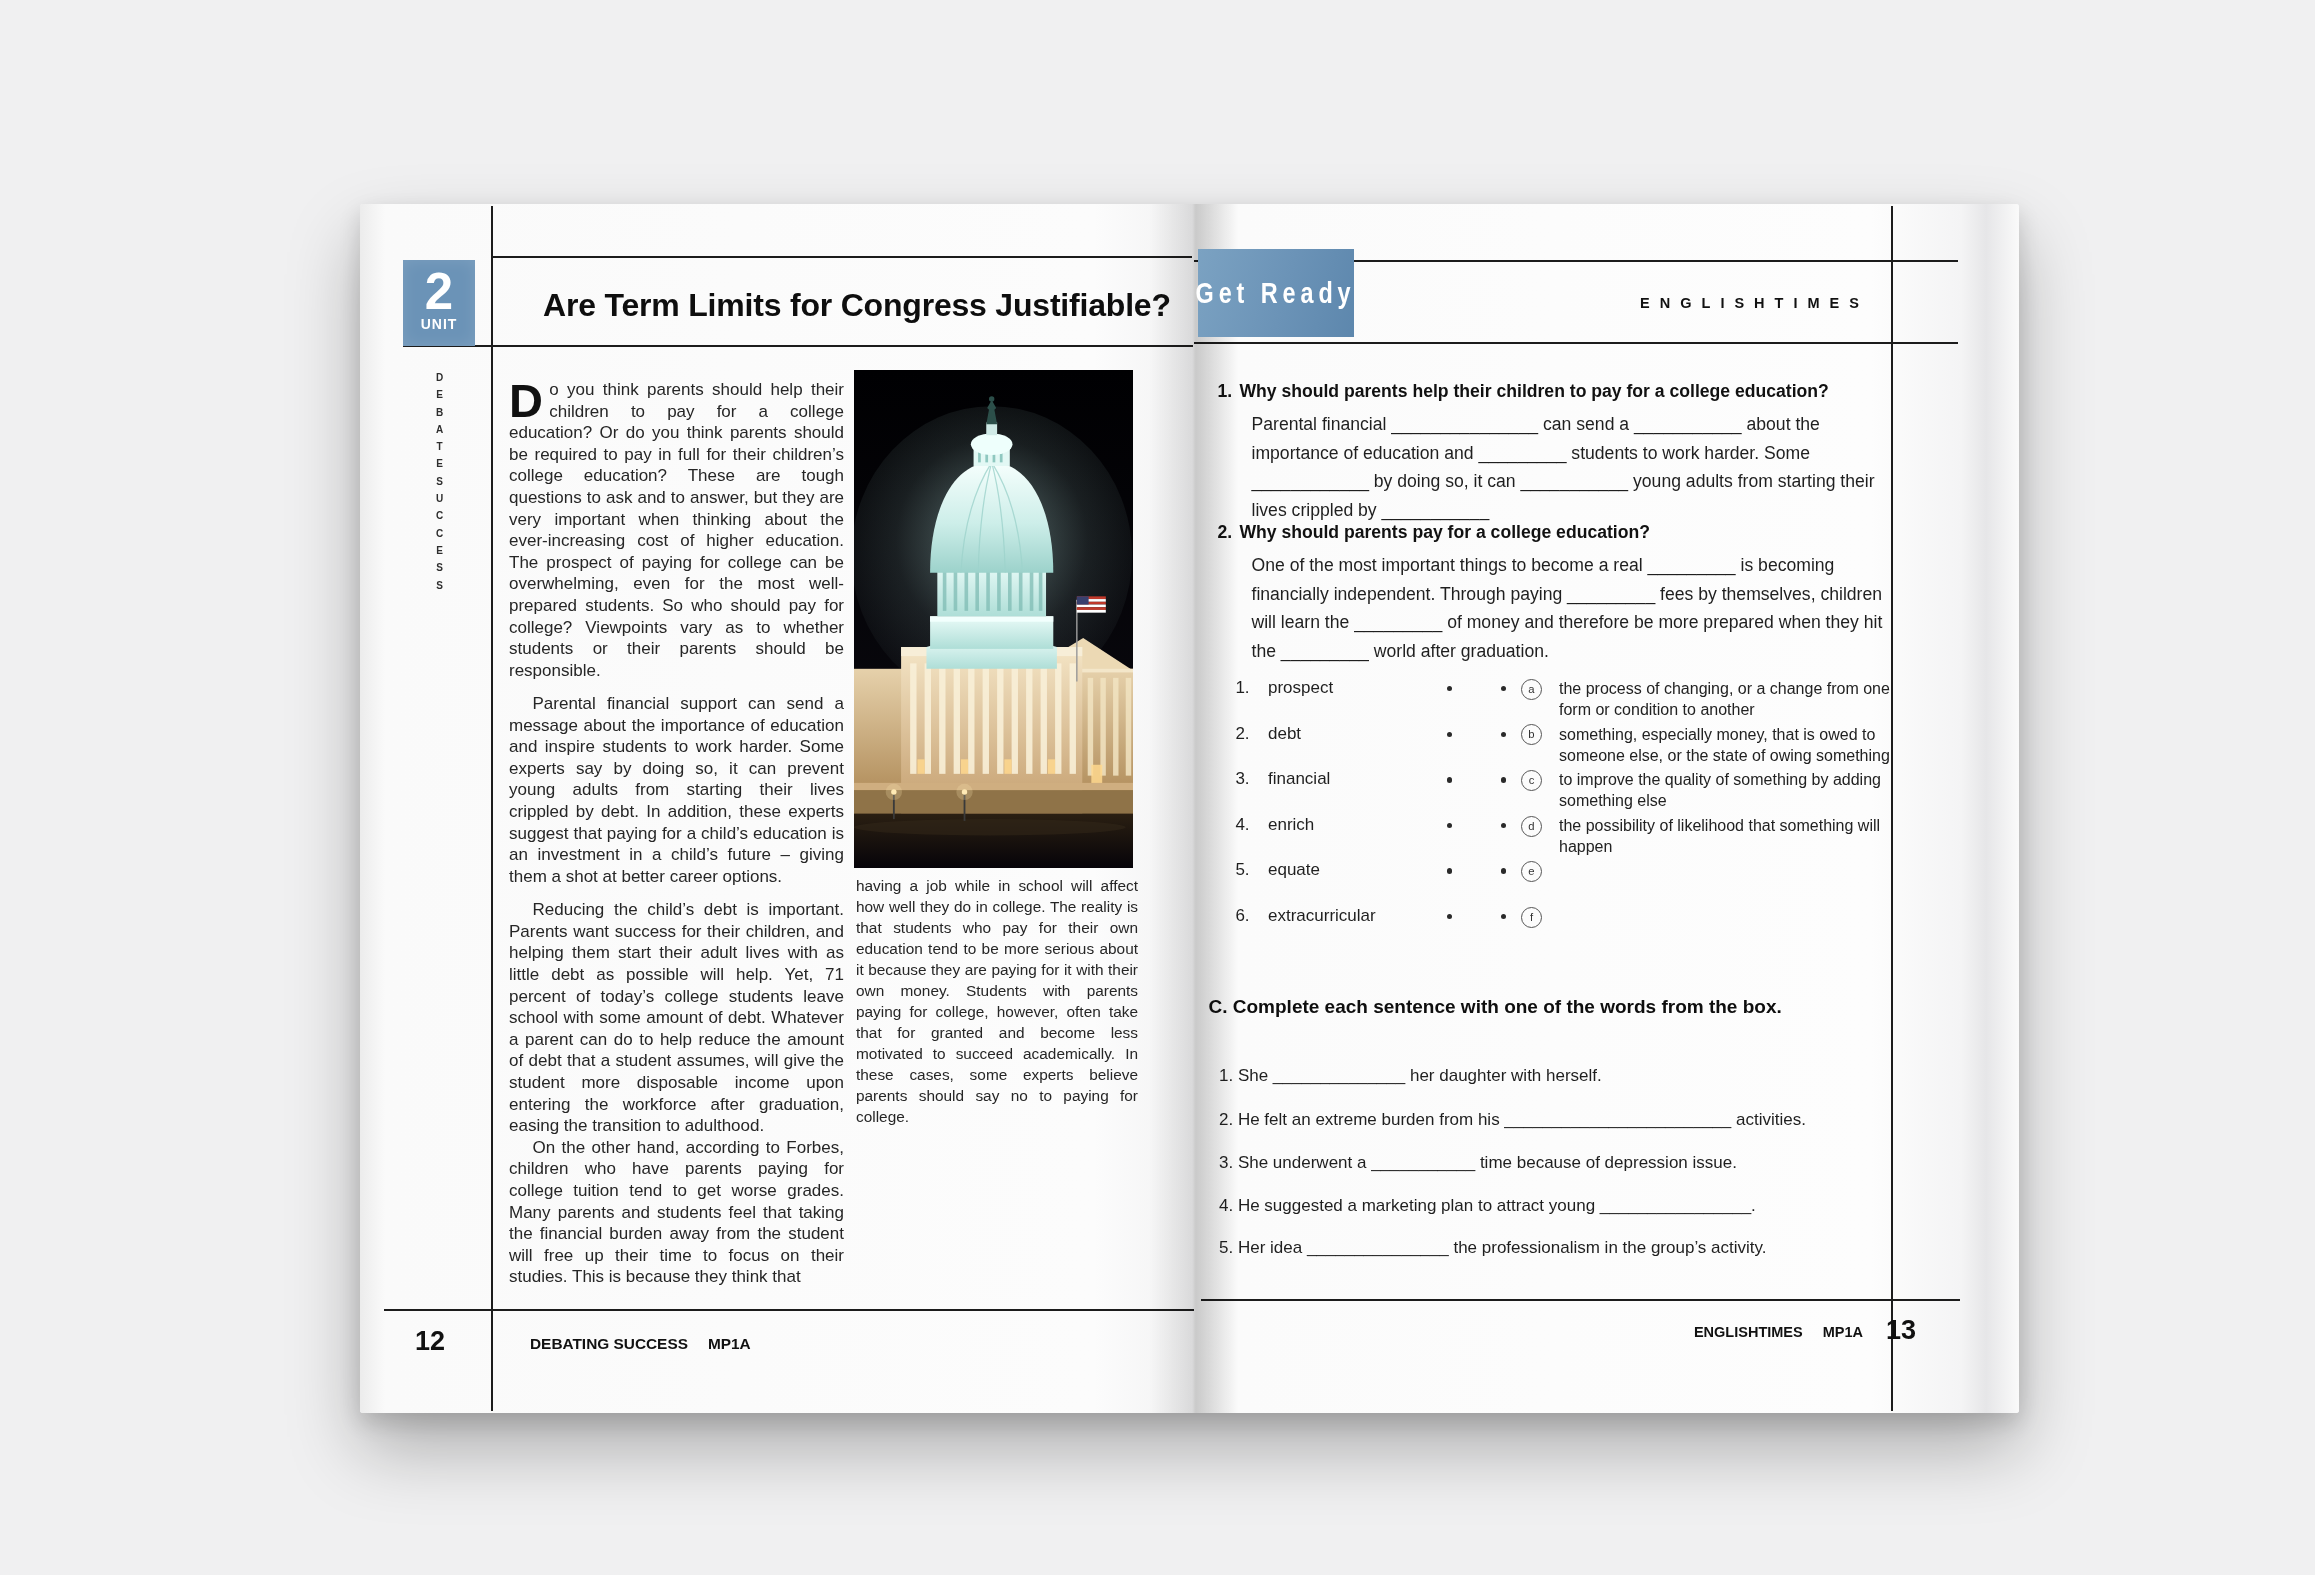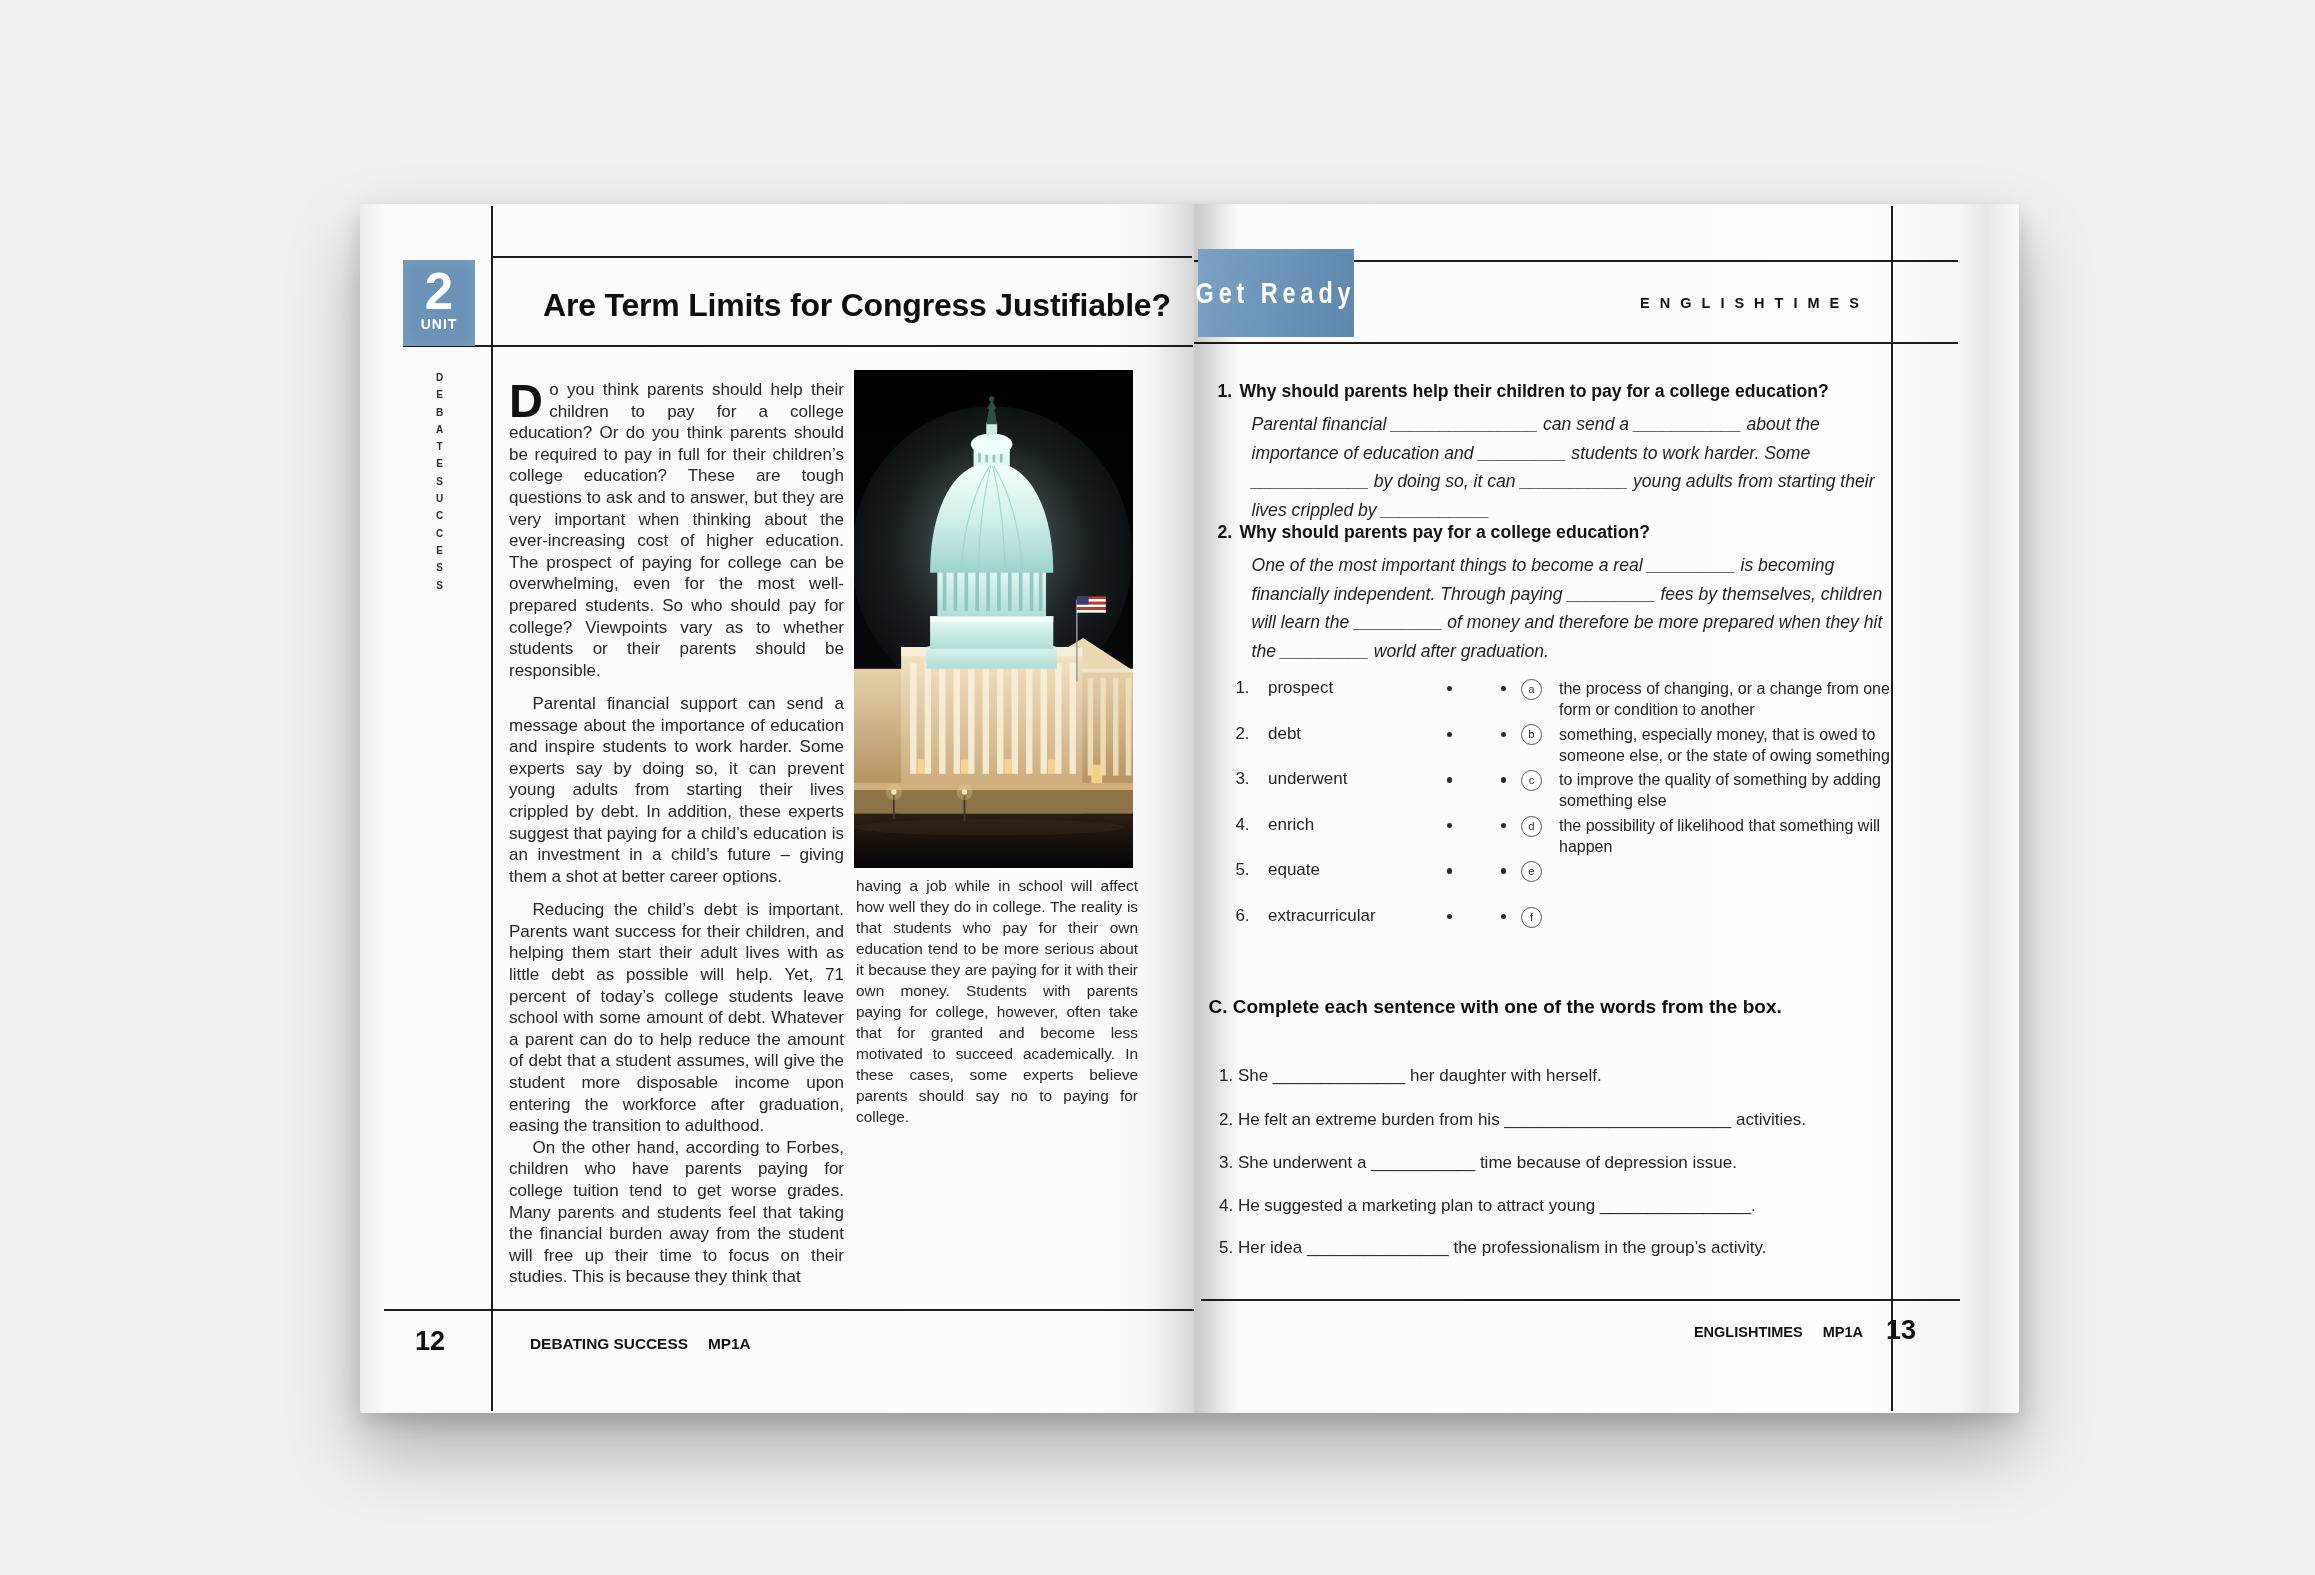--- a/index.html
+++ b/index.html
@@ -45,21 +45,21 @@
   .banner{position:absolute;left:3.6px;top:45px;width:156px;height:88px;z-index:3;
      background:linear-gradient(105deg,#7ba2c2 0%,#6b93b7 55%,#5d87ad 100%);
      display:flex;align-items:center;justify-content:center;}
   .banner-text{color:#fff;font-size:30px;font-weight:700;letter-spacing:6.3px;white-space:nowrap;
      transform:scaleX(.78);transform-origin:center;}
   .brand{position:absolute;left:425px;top:91px;width:271px;text-align:center;font-size:14.5px;
      font-weight:600;letter-spacing:10px;color:#111;white-space:nowrap;}
   .qblock{position:absolute;left:23.5px;width:691px;}
   .q-head{font-size:17.6px;font-weight:700;color:#111;}
   .q-num{margin-right:7.2px;}
-  .q-body{margin-top:8.1px;margin-left:34px;width:637px;font-size:17.6px;line-height:28.5px;color:#1f1f1f;font-style:italic;}
+  .q-body{margin-top:8.1px;margin-left:34px;width:637px;font-size:17.6px;line-height:28.5px;color:#1f1f1f;}
   .match{position:absolute;left:36px;top:474px;width:706px;}
   .match-row{position:relative;min-height:42px;margin-bottom:3.6px;font-size:17px;color:#1f1f1f;}
   .m-num{position:absolute;left:5.4px;top:0;}
   .m-word{position:absolute;left:38px;top:0;}
   .m-dot{position:absolute;left:217px;top:8.1px;}
   .m-dot2{position:absolute;left:271px;top:8.1px;}
   .dot{width:5.4px;height:5.4px;border-radius:50%;background:#2a2a2a;display:inline-block;}
   .m-letter{position:absolute;left:291px;top:0.9px;width:19px;height:19px;border:1.3px solid #555;
      border-radius:50%;font-size:11.3px;line-height:18px;text-align:center;color:#333;}
   .m-def{margin-left:329px;width:355px;font-size:16px;line-height:21px;color:#222;}
@@ -283,21 +283,21 @@
         <div class="match-row">
           <span class="m-num">2.</span>
           <span class="m-word">debt</span>
           <span class="m-dot dot"></span>
           <span class="m-dot2 dot"></span>
           <span class="m-letter">b</span>
           <div class="m-def">something, especially money, that is owed to someone else, or the state of owing something</div>
         </div>
         <div class="match-row">
           <span class="m-num">3.</span>
-          <span class="m-word">underwent</span>
+          <span class="m-word">financial</span>
           <span class="m-dot dot"></span>
           <span class="m-dot2 dot"></span>
           <span class="m-letter">c</span>
           <div class="m-def">to improve the quality of something by adding something else</div>
         </div>
         <div class="match-row">
           <span class="m-num">4.</span>
           <span class="m-word">enrich</span>
           <span class="m-dot dot"></span>
           <span class="m-dot2 dot"></span>

